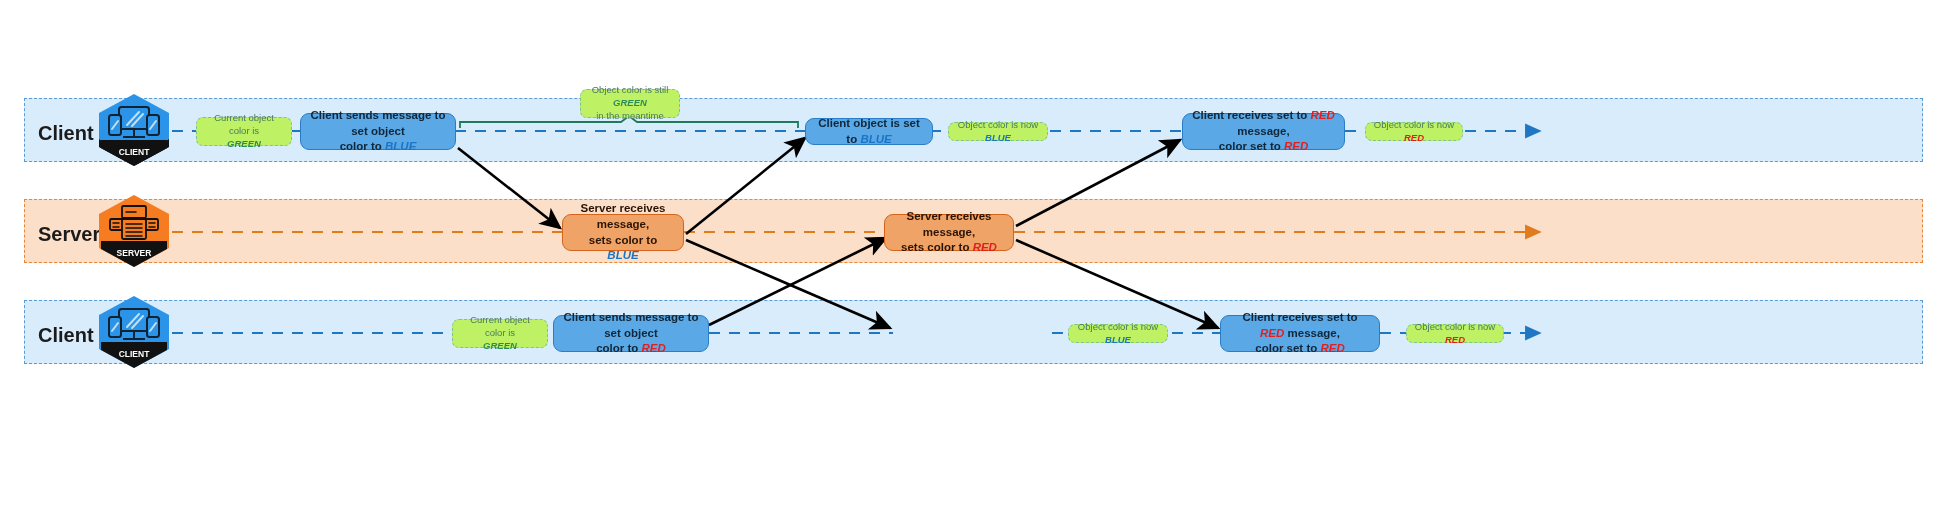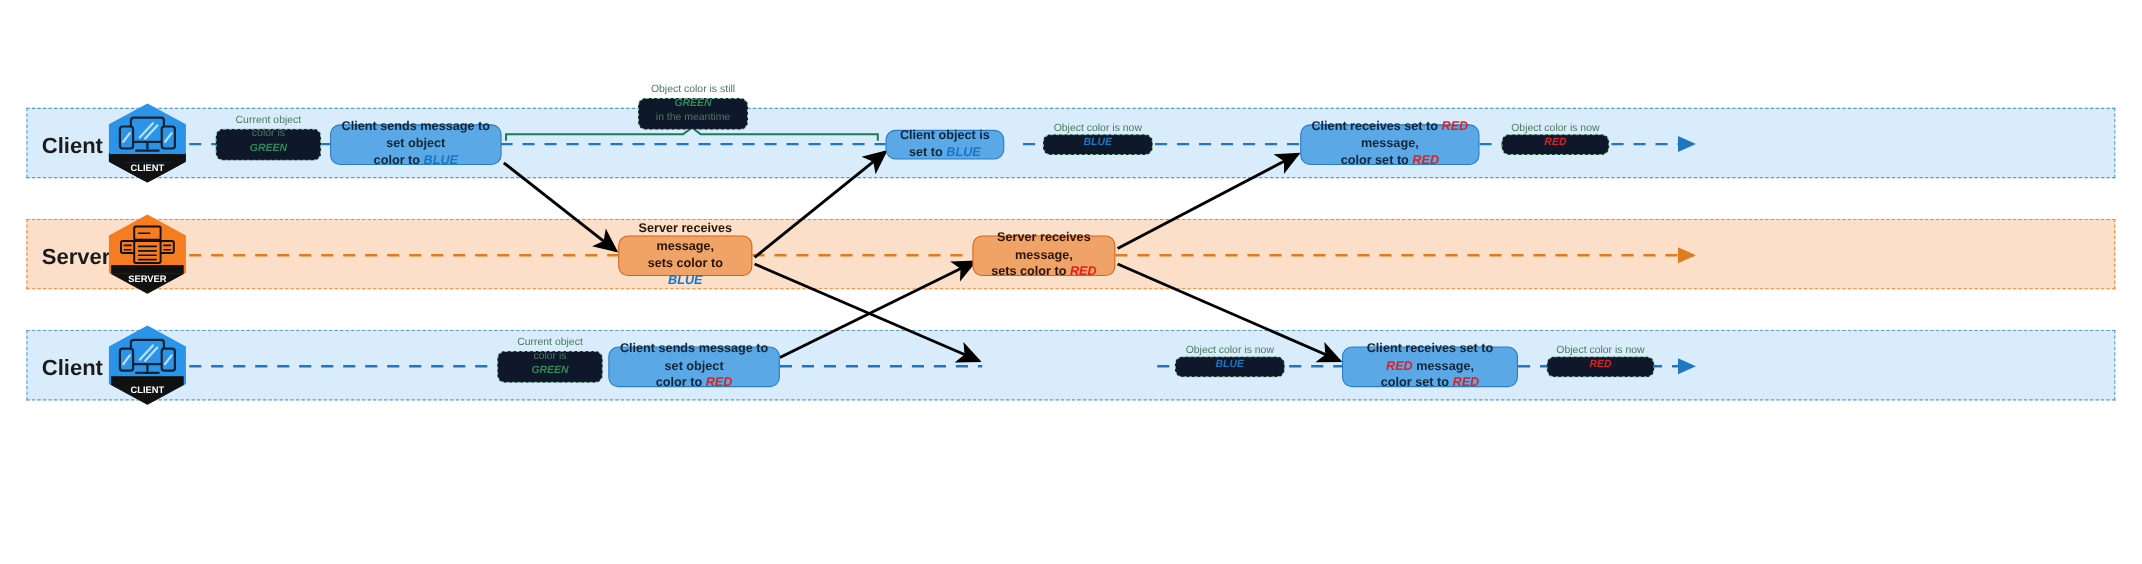--- a/index.html
+++ b/index.html
@@ -47,24 +47,24 @@
     font-size:11.5px;font-weight:700;line-height:1.35;
     padding:4px 9px;
   }
   .abox.client{background:#5aa9e6;border:1.7px solid #2b7cc4;color:#10263a;}
   .abox.server{background:#f0a366;border:1.7px solid #d4641b;color:#2b1405;}
 
   
   .note{
     position:absolute;box-sizing:border-box;
     border-radius:7px;
-    display:flex;align-items:flex-end;justify-content:center;text-align:center;
+    display:flex;align-items:center;justify-content:center;text-align:center;
     font-size:9.5px;font-weight:400;line-height:1.35;
     padding:3px 7px;
-    background:#0f172a;border:1.4px dashed #7fbf9a;color:#4a7a60;
+    background:#bef264;border:1.4px dashed #7fbf9a;color:#4a7a60;
   }
 
   .kw{font-style:italic;font-weight:700;}
   .kw-green{color:#1f7a3d;}
   .kw-blue{color:#1b74c4;}
   .kw-red{color:#e02020;}
   .note .kw-green{color:#2e8b57;}
   .note .kw-blue{color:#1b74c4;}
   .note .kw-red{color:#e02020;}
 </style>
@@ -215,21 +215,21 @@
     </div>
   </div>
 
   <div class="note" style="left:580px;top:89px;width:100px;height:29px;">
     <div>
       <span>Object color is still </span><span class="kw kw-green">GREEN</span><br>
       <span>in the meantime</span>
     </div>
   </div>
 
-  <div class="abox client" style="left:805px;top:118px;width:108px;height:27px;">
+  <div class="abox client" style="left:805px;top:118px;width:128px;height:27px;">
     <div>
       <span>Client object is set to </span><span class="kw kw-blue">BLUE</span>
     </div>
   </div>
 
   <div class="note" style="left:948px;top:122px;width:100px;height:19px;">
     <div>
       <span>Object color is now </span><span class="kw kw-blue">BLUE</span>
     </div>
   </div>

